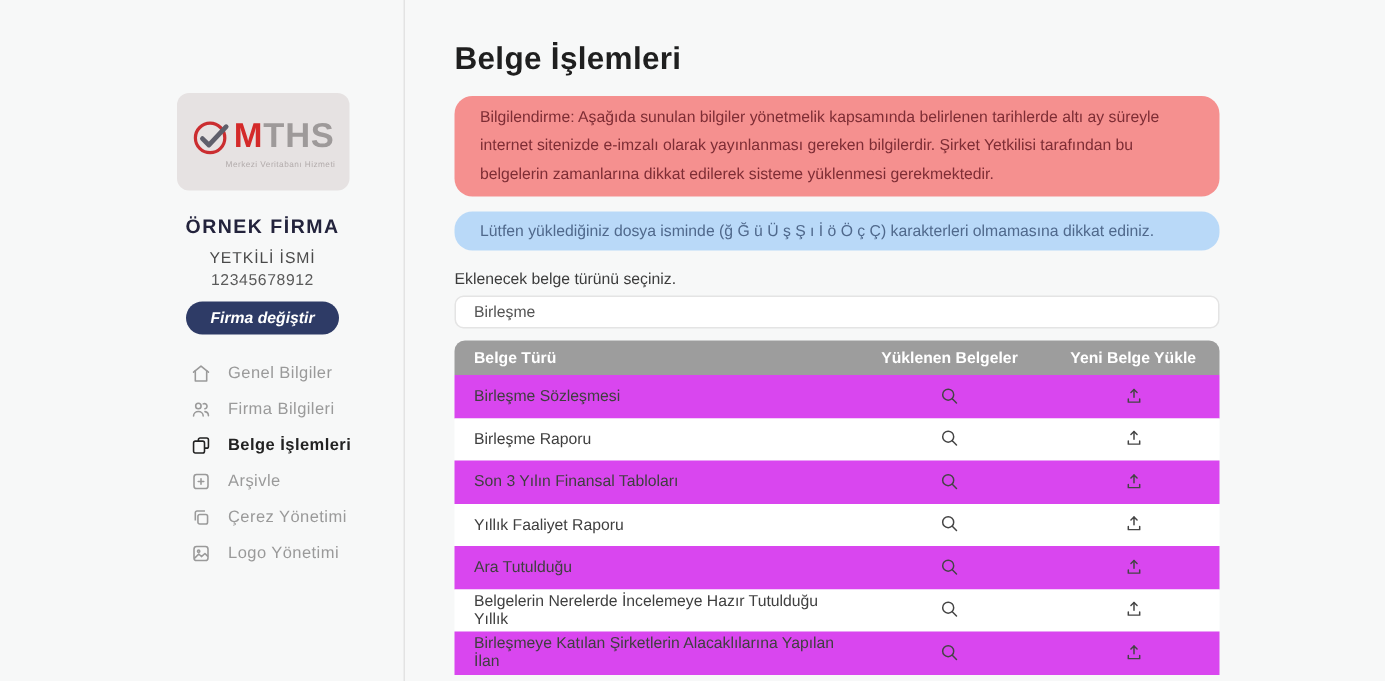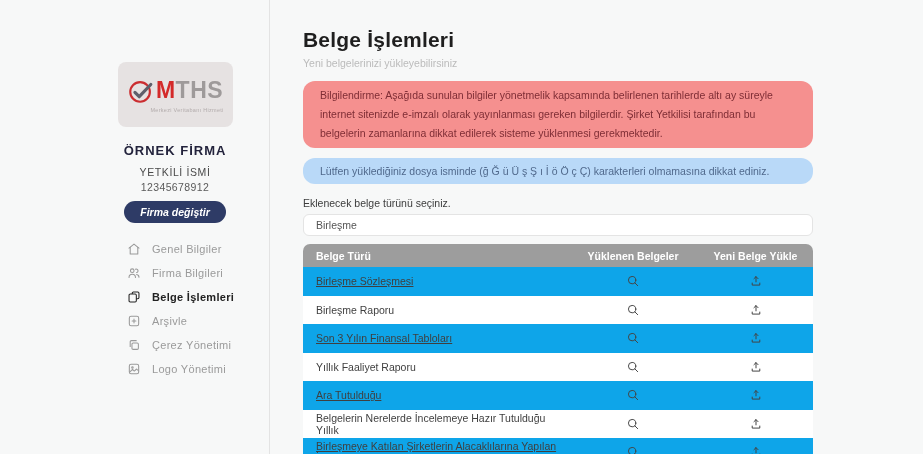--- a/index.html
+++ b/index.html
@@ -57,21 +57,21 @@
   }
   .table { margin-top:8px; width:510px; }
   .thead {
     display:flex; align-items:center; height:23px; background:#9d9d9d;
     border-radius:7px 7px 0 0; color:#fff; font-size:10.5px; font-weight:bold;
   }
   .col-type { flex:1 1 auto; padding-left:13px; }
   .col-view { flex:0 0 130px; text-align:center; }
   .col-upload { flex:0 0 115px; text-align:center; }
   .trow { display:flex; align-items:center; height:28.5px; font-size:10.5px; color:#3f3f3f; }
-  .trow.odd { background:#0ea5e9;text-decoration:underline; }
+  .trow.odd { background:#d946ef; }
   .trow.even { background:#ffffff; }
   .icon-btn {
     background:none; border:none; cursor:pointer; padding:2px;
     color:#444; display:inline-flex; align-items:center; justify-content:center;
   }
   .icon-btn svg { width:14px; height:14px; display:block; }
 </style>
 </head>
 <body>
 
@@ -159,21 +159,20 @@
           </span>
     <span class="nav-label">Logo Yönetimi</span>
   </div>
 </nav>
   </div>
 </aside>
 
 <main class="main">
   <div class="content">
     <h1 class="page-title">Belge İşlemleri</h1>
-    <div class="page-subtitle">Yeni belgelerinizi yükleyebilirsiniz</div>
 
     <div class="alert alert-danger">Bilgilendirme: Aşağıda sunulan bilgiler yönetmelik kapsamında belirlenen tarihlerde altı ay süreyle internet sitenizde e-imzalı olarak yayınlanması gereken bilgilerdir. Şirket Yetkilisi tarafından bu belgelerin zamanlarına dikkat edilerek sisteme yüklenmesi gerekmektedir.</div>
     <div class="alert alert-info">Lütfen yüklediğiniz dosya isminde (ğ Ğ ü Ü ş Ş ı İ ö Ö ç Ç) karakterleri olmamasına dikkat ediniz.</div>
 
     <div class="select-label">Eklenecek belge türünü seçiniz.</div>
     <input class="doc-input" type="text" value="Birleşme" style="">
 
     <div class="table">
       <div class="thead">
         <div class="col-type">Belge Türü</div>

